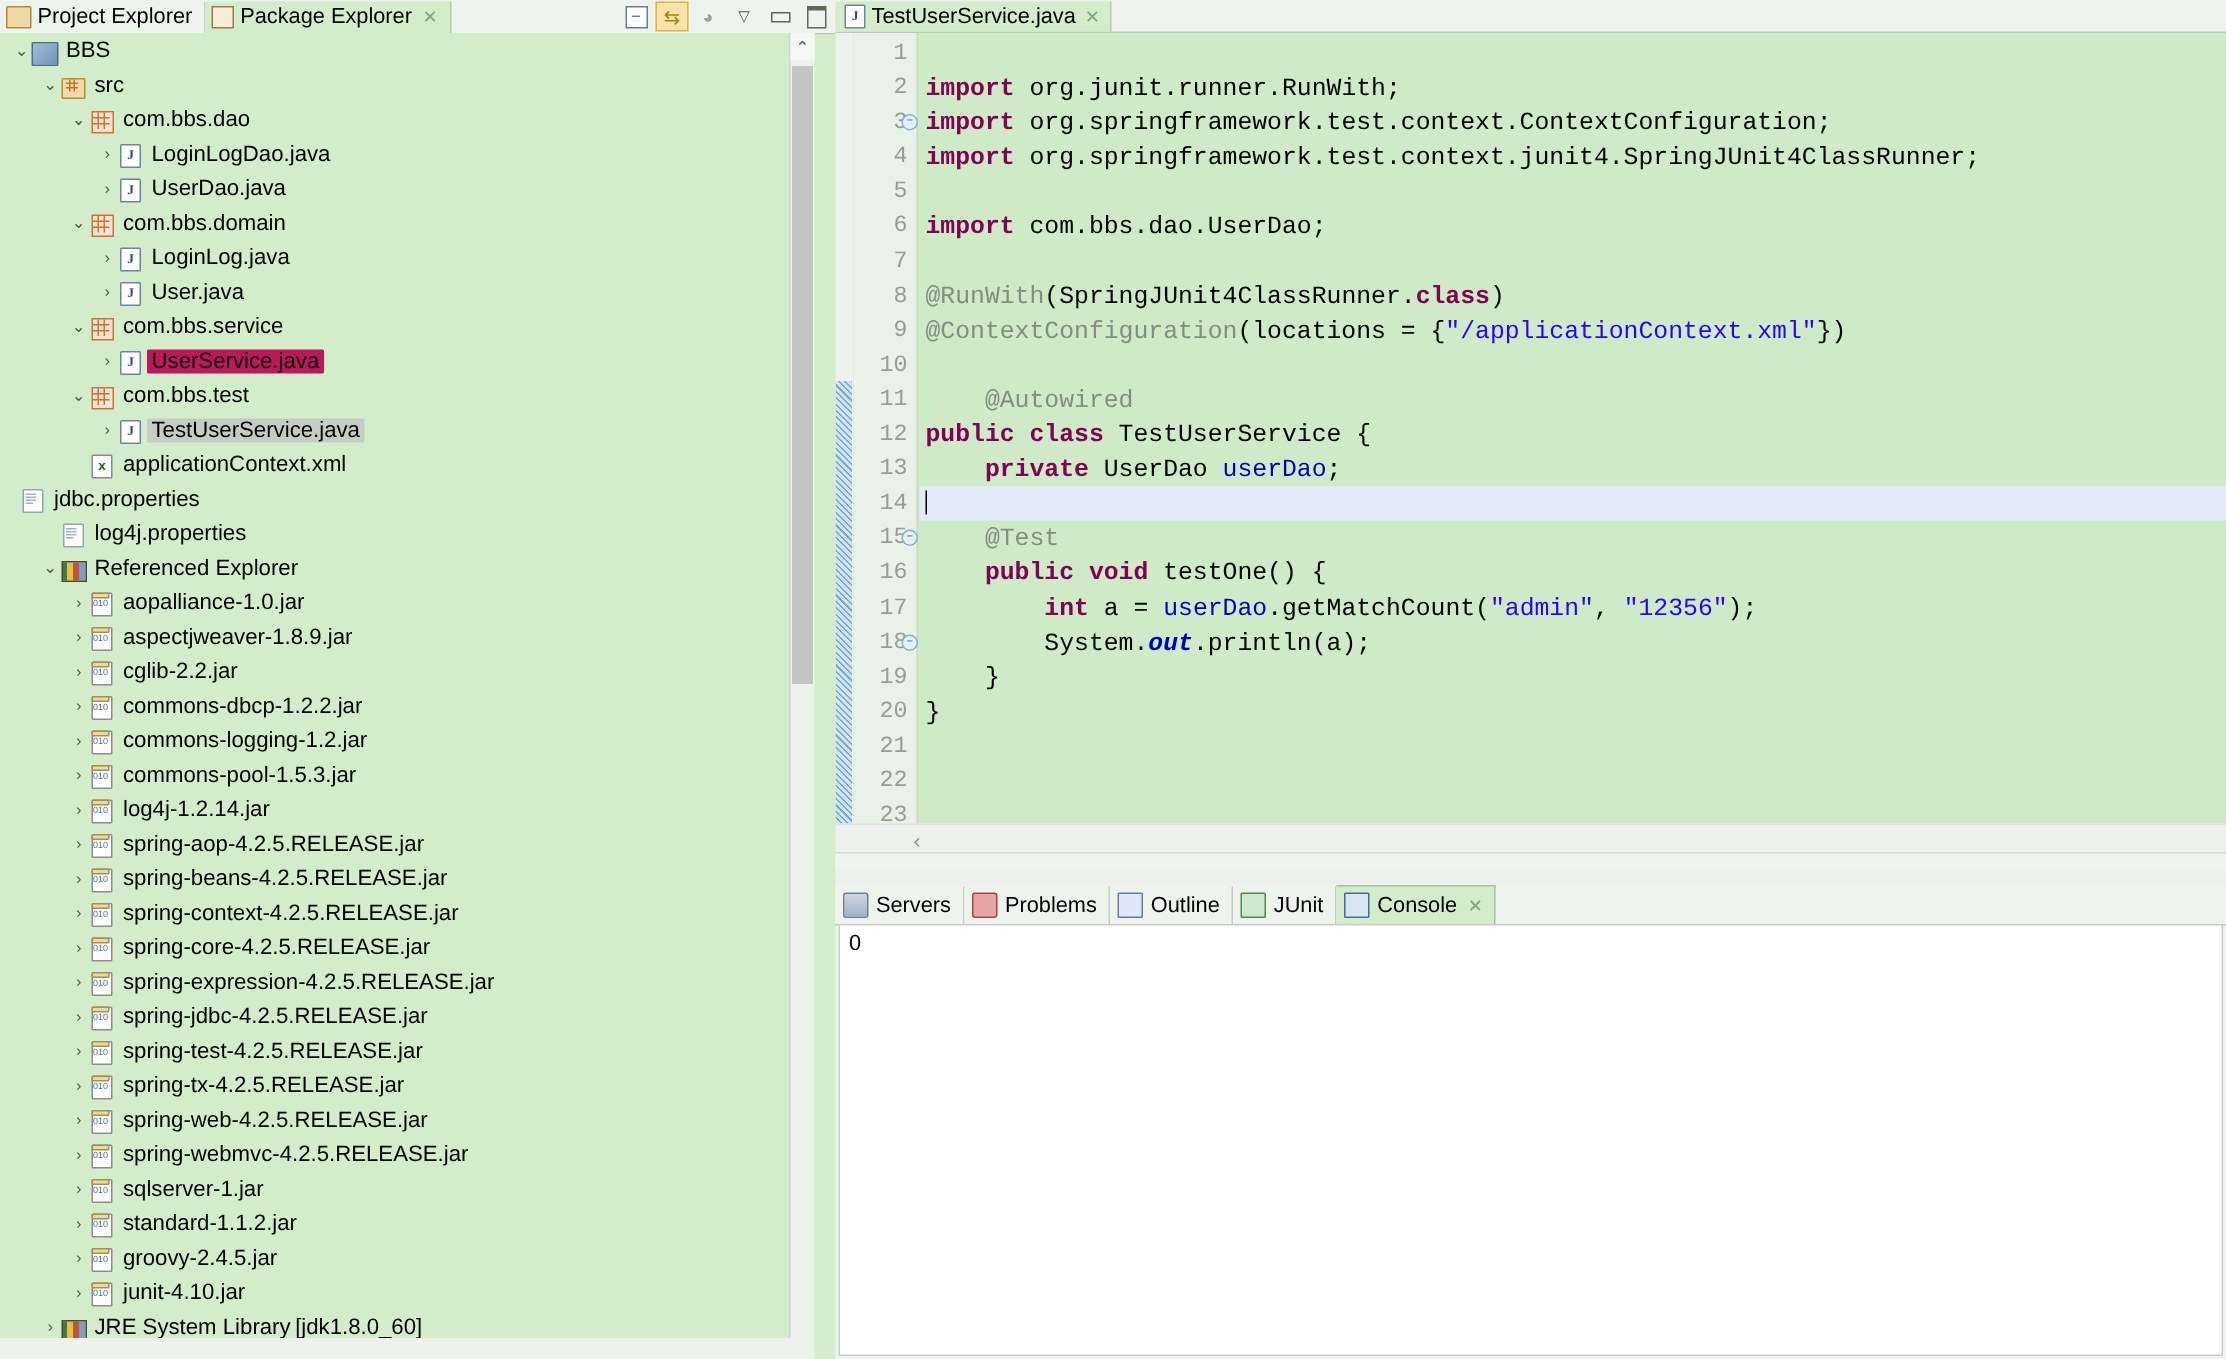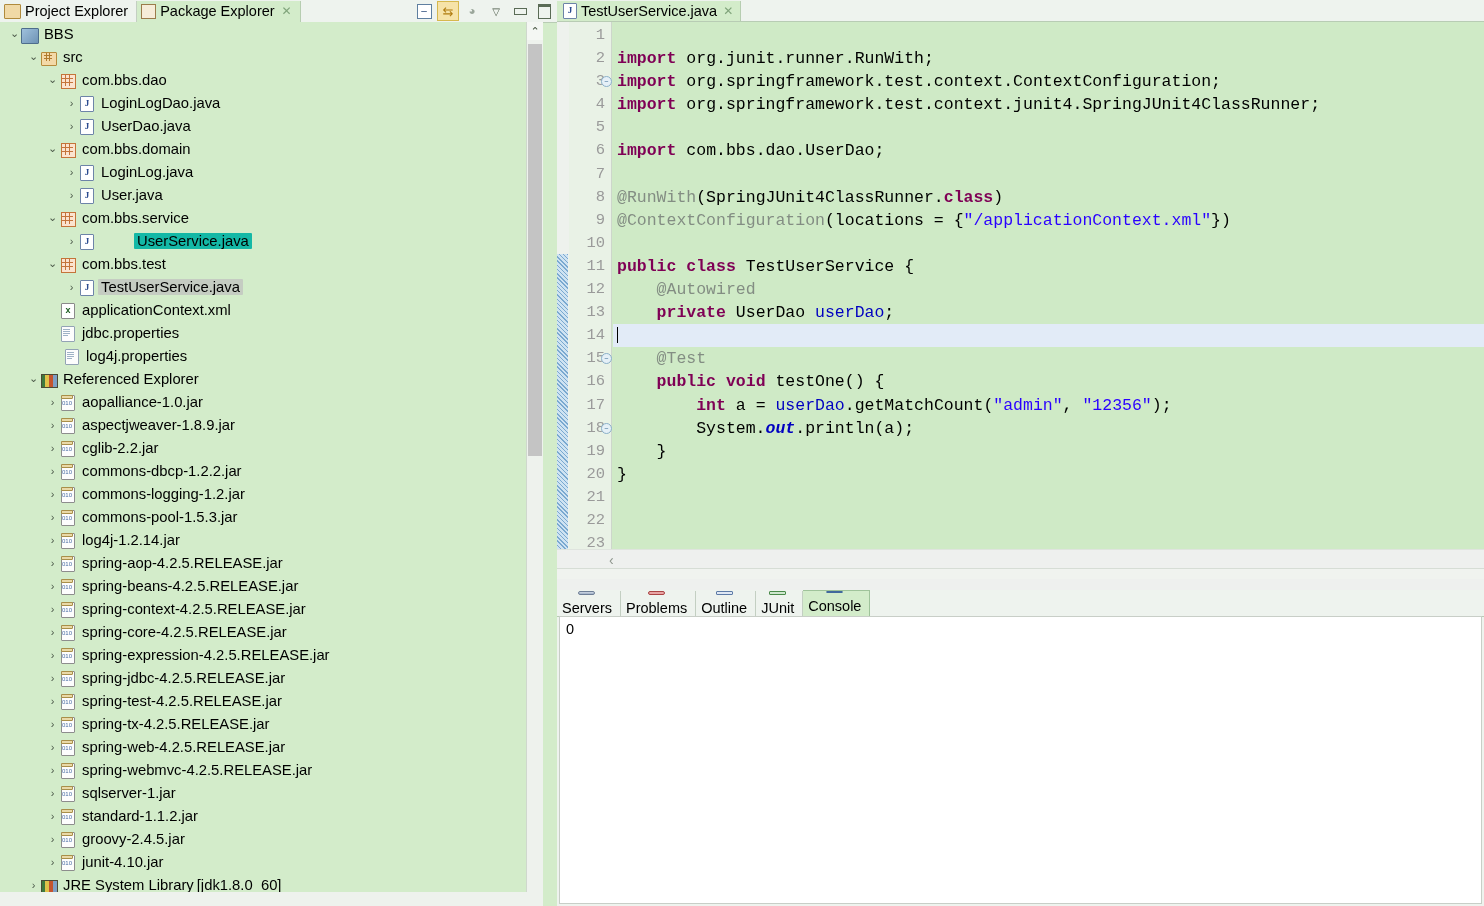--- a/index.html
+++ b/index.html
@@ -61,21 +61,21 @@
     font-size:14.8px;white-space:nowrap;
     color:#000;
   }
   .row .twisty{
     width:13px;text-align:center;color:#4c5a4a;font-size:11px;flex:0 0 13px;
   }
   .row .ico{
     width:17px;height:16px;flex:0 0 17px;margin-right:3px;position:relative;
   }
   .row .lbl{padding:0 3px;border-radius:1px;}
-  .row .lbl.sel-blue{background:#14b8a6;margin-left:36px;}
+  .row .lbl.sel-blue{background:#be185d;}
   .row .lbl.sel-gray{background:#c5ccc2;}
 
   
   .i-proj{display:block;width:16px;height:14px;margin-top:2px;
     background:linear-gradient(135deg,#9fc0dc 0%,#6f93b5 100%);
     border:1px solid #4e6d8c;border-radius:1px;}
   .i-src{display:block;width:14px;height:12px;margin:3px 0 0 1px;
     background:#f3d9a8;border:1px solid #b68b3c;border-radius:1px;}
   .i-src:after{content:"";position:absolute;left:4px;top:4px;width:8px;height:8px;
     background:
@@ -181,21 +181,21 @@
   #ed-hscroll{position:absolute;left:0;top:549px;width:927px;height:28px;background:#eef0ee;
     border-top:1px solid #dfe4de;}
   #ed-hscroll .lft{position:absolute;left:52px;top:2px;font-size:14px;color:#8c948b;}
   #ed-hbar{position:absolute;left:0;top:18px;width:927px;height:10px;background:#f0f3ef;border-top:1px solid #d6ddd5;}
 
   
   #bottom{position:absolute;left:0;top:590px;width:927px;height:316px;background:#eef3ee;}
   #btabbar{height:26px;display:flex;align-items:flex-end;border-bottom:1px solid #b8ccb4;background:#eef3ee;}
   .btab{
     display:flex;align-items:center;gap:5px;height:25px;padding:0 8px 0 5px;
-    font-size:14.5px;white-space:nowrap;border-right:1px solid #c3cfc2;background:#eef3ee;flex-direction:column;
+    font-size:14.5px;white-space:nowrap;border-right:1px solid #c3cfc2;background:#eef3ee;
   }
   .btab.active{background:#d3ecca;border-top:1px solid #9fc39a;border-right:1px solid #9fc39a;}
   .btab .x{color:#7fa37a;font-size:12px;margin-left:2px;}
   #console-out{
     position:absolute;left:2px;top:26px;right:2px;bottom:2px;background:#fff;
     border:1px solid #c8cec7;
     font-family:"Liberation Sans",sans-serif;font-size:14.5px;padding:4px 6px;
     color:#000;
   }
   .bico{width:15px;height:15px;position:relative;display:inline-block;}
@@ -330,28 +330,28 @@
           </span>
           <span class="lbl sel-gray">TestUserService.java</span>
         </div>
         <div class="row" style="padding-left: 46px;">
           <span class="twisty"></span>
           <span class="ico">
             <span class="i-xml">x</span>
           </span>
           <span class="lbl">applicationContext.xml</span>
         </div>
-        <div class="row" style="padding-left: 46px;">
+        <div class="row" style="">
           <span class="twisty"></span>
           <span class="ico">
             <span class="i-file"></span>
           </span>
           <span class="lbl">jdbc.properties</span>
         </div>
-        <div class="row" style="padding-left: 50px;">
+        <div class="row" style="padding-left: 27px;">
           <span class="twisty"></span>
           <span class="ico">
             <span class="i-file"></span>
           </span>
           <span class="lbl">log4j.properties</span>
         </div>
         <div class="row" style="padding-left: 27px;">
           <span class="twisty">⌄</span>
           <span class="ico">
             <span class="i-reflib"></span>
@@ -573,22 +573,22 @@
           <div class="cl"></div>
           <div class="cl"><span class="kw">import</span> org.junit.runner.RunWith;</div>
           <div class="cl"><span class="kw">import</span> org.springframework.test.context.ContextConfiguration;</div>
           <div class="cl"><span class="kw">import</span> org.springframework.test.context.junit4.SpringJUnit4ClassRunner;</div>
           <div class="cl"></div>
           <div class="cl"><span class="kw">import</span> com.bbs.dao.UserDao;</div>
           <div class="cl"></div>
           <div class="cl"><span class="ann">@RunWith</span>(SpringJUnit4ClassRunner.<span class="kw">class</span>)</div>
           <div class="cl"><span class="ann">@ContextConfiguration</span>(locations = {<span class="str">"/applicationContext.xml"</span>})</div>
           <div class="cl"></div>
+          <div class="cl">    <span class="ann">@Autowired</span></div>
           <div class="cl"><span class="kw">public class</span> TestUserService {</div>
-          <div class="cl">    <span class="ann">@Autowired</span></div>
           <div class="cl">    <span class="kw">private</span> UserDao <span class="fld">userDao</span>;</div>
           <div class="cl current"><span class="caret"></span></div>
           <div class="cl">    <span class="ann">@Test</span></div>
           <div class="cl">    <span class="kw">public void</span> testOne() {</div>
           <div class="cl">        <span class="kw">int</span> a = <span class="fld">userDao</span>.getMatchCount(<span class="str">"admin"</span>, <span class="str">"12356"</span>);</div>
           <div class="cl">        System.<span class="sfld">out</span>.println(a);</div>
           <div class="cl">    }</div>
           <div class="cl">}</div>
           <div class="cl"></div>
         </div>

